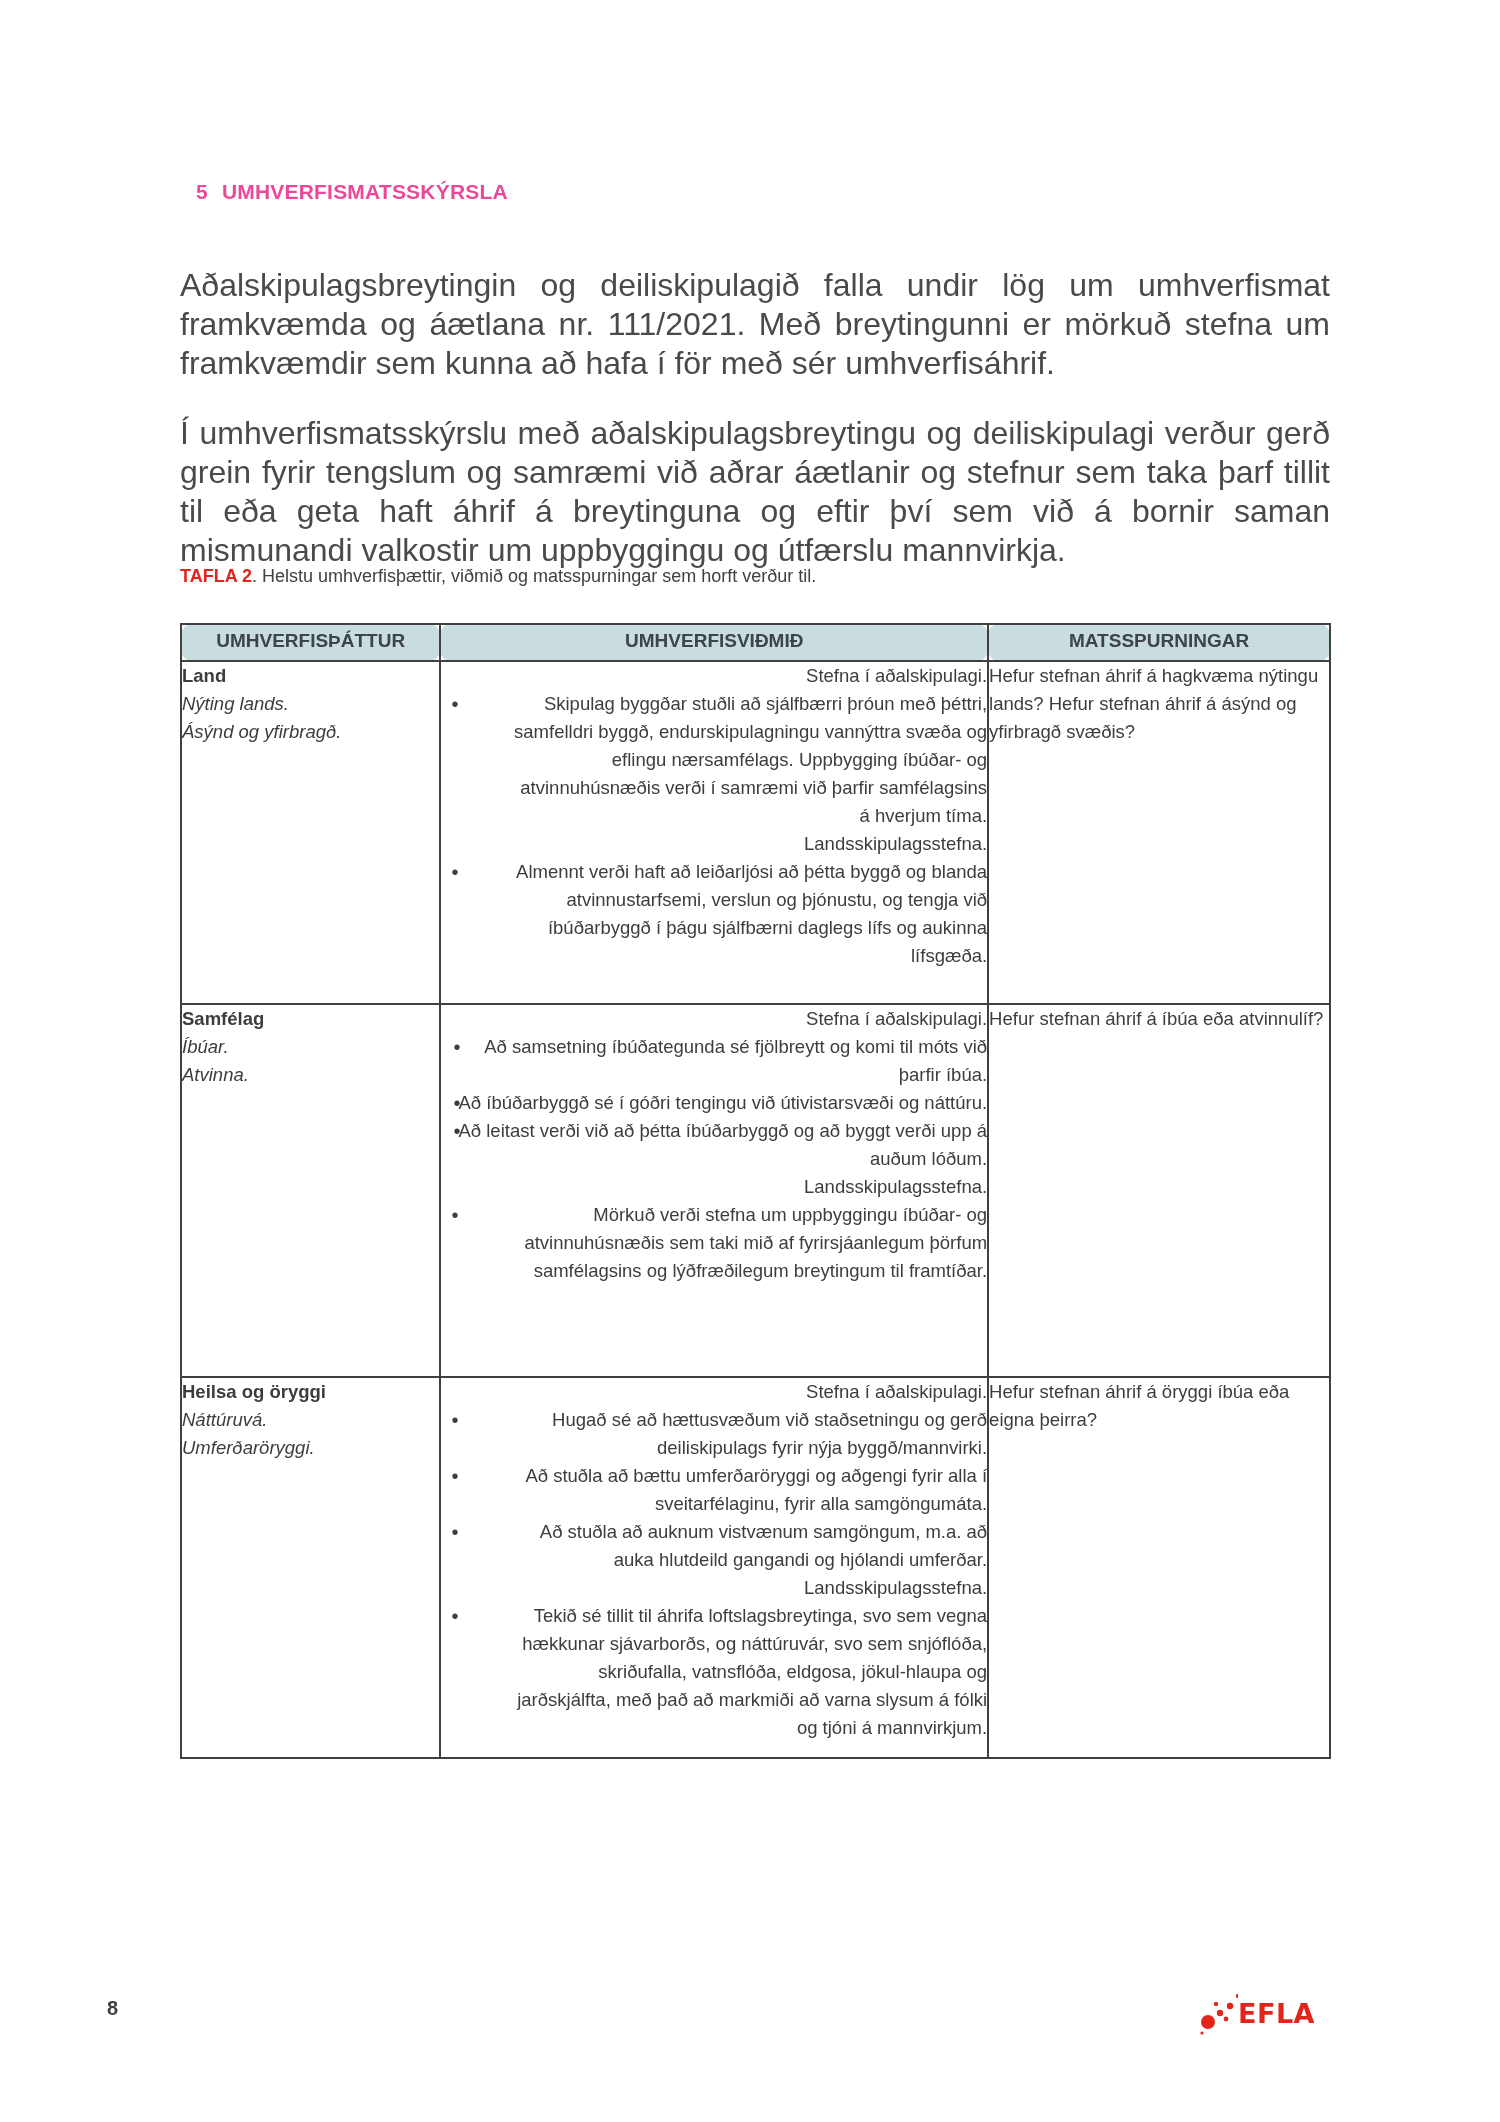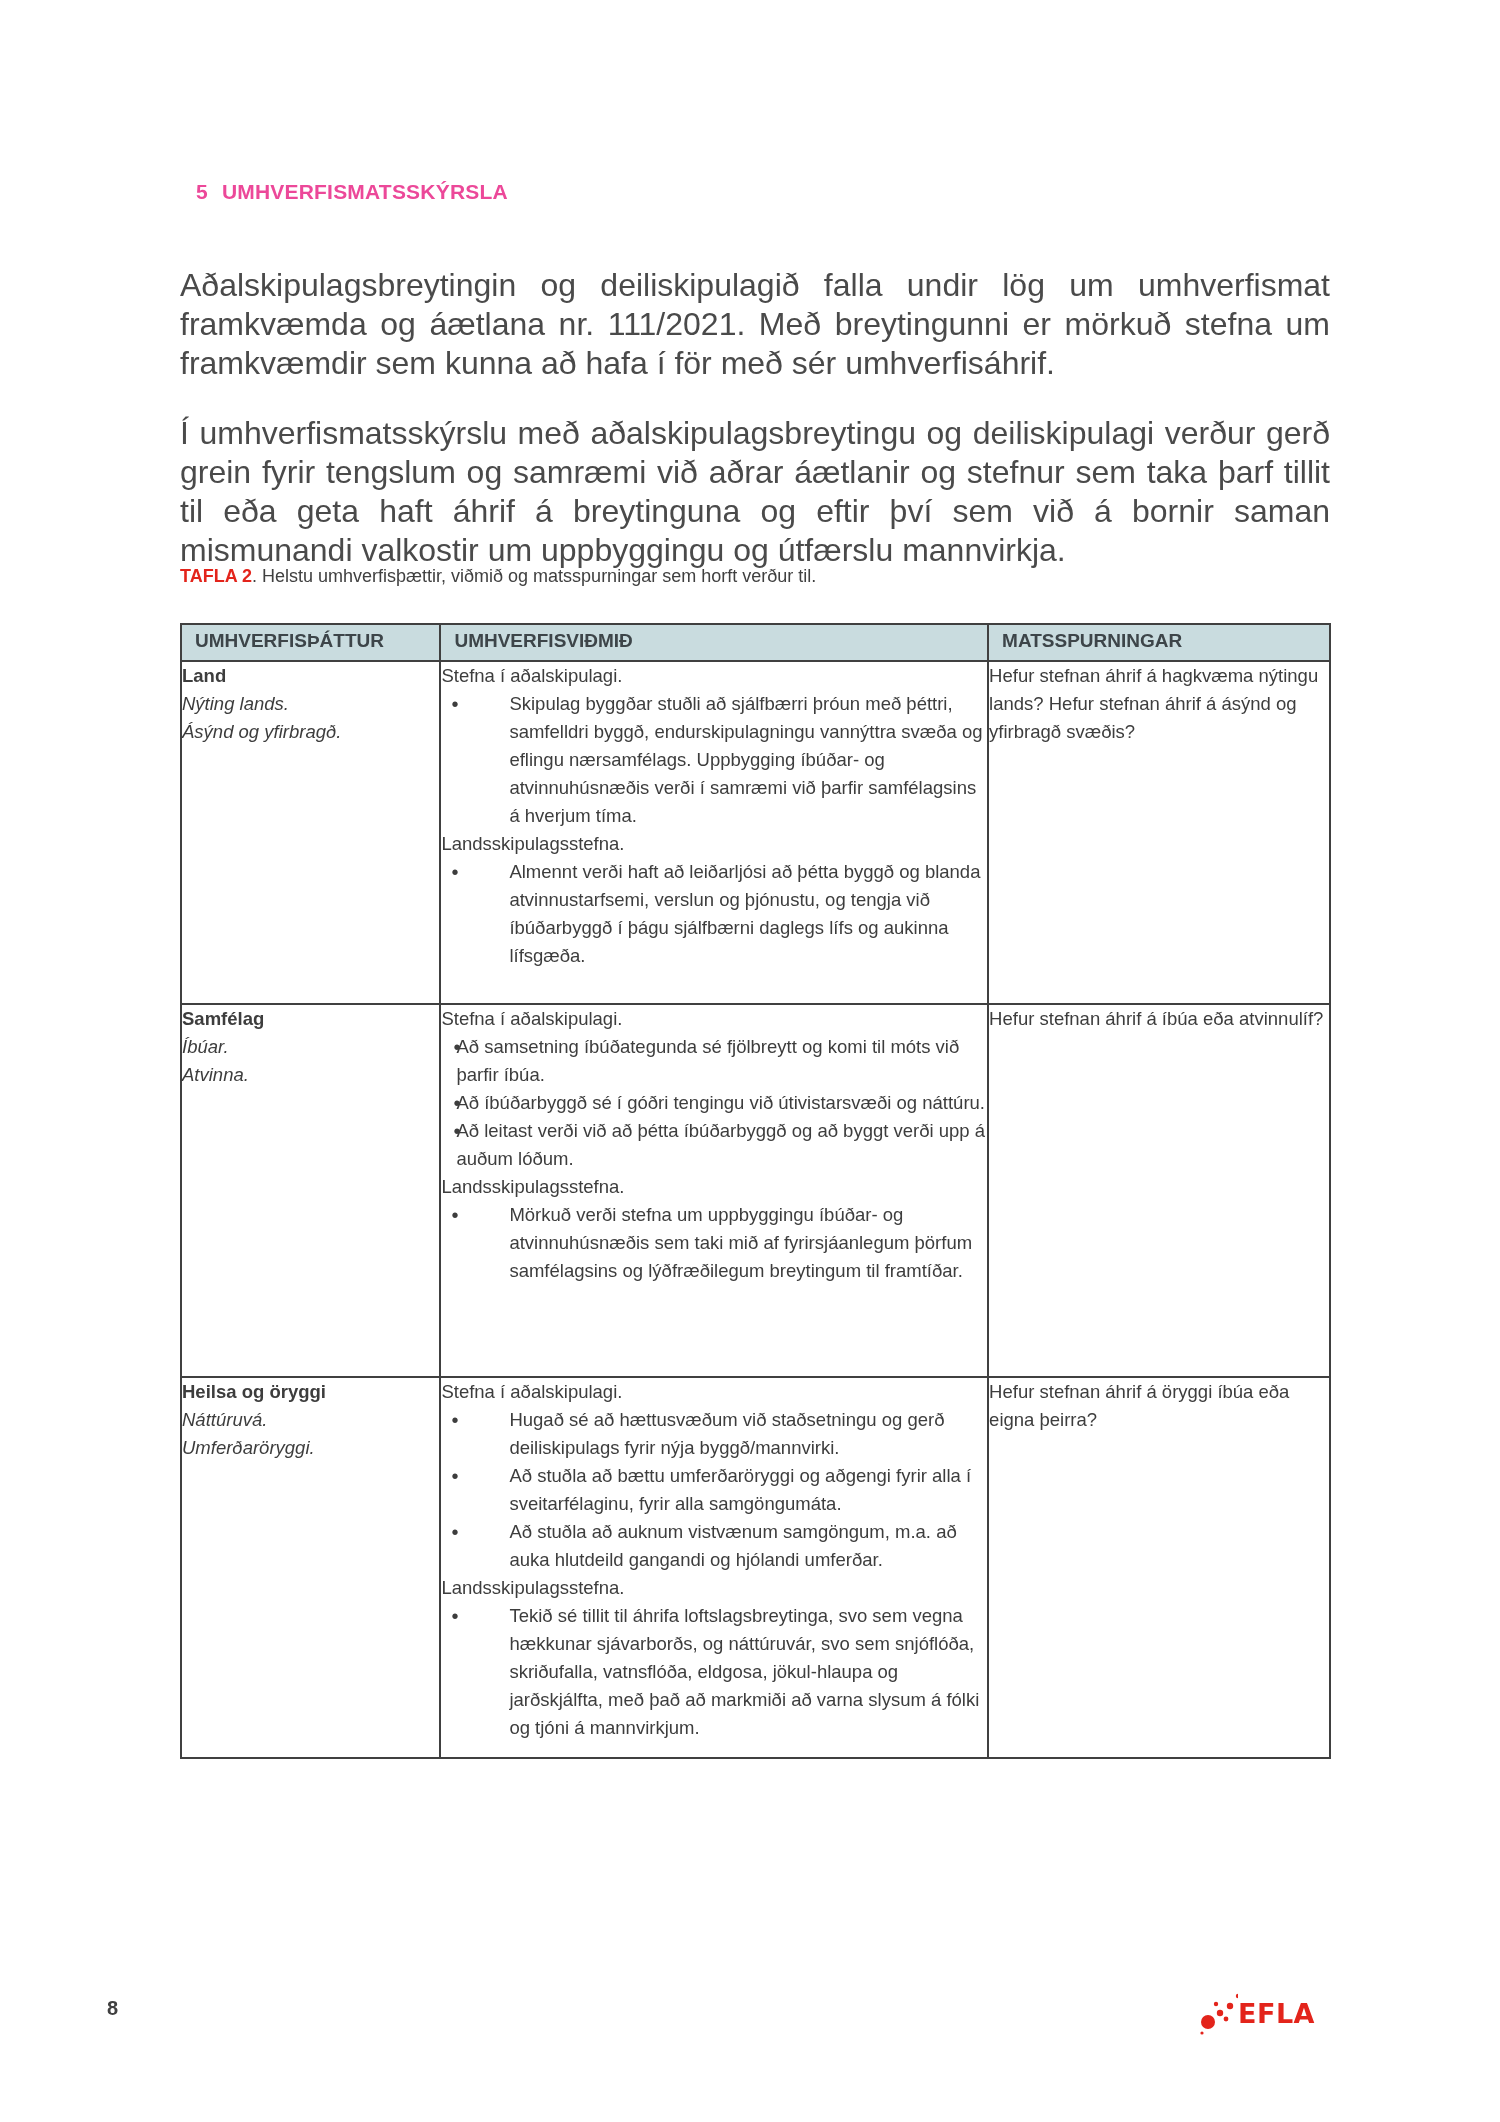--- a/index.html
+++ b/index.html
@@ -28,30 +28,30 @@
     .caption .tag { color: #e3241b; font-weight: bold; }
     table.env {
       position: absolute; left: 180px; top: 623px;
       width: 1151px; border-collapse: collapse;
       font-size: 18.5px; line-height: 28px; color: #3d3d3d;
     }
     table.env th, table.env td {
       border: 2px solid #404040; vertical-align: top; padding: 0;
     }
     table.env th {
-      background: #c9dcdf; text-align: left; font-weight: bold;
-      font-size: 19px; color: #3d4549; height: 33px; padding: 2px 13px 0 13px;
+      background: #c9dcdf; text-align: center; font-weight: bold;
+      font-size: 19px; color: #3d4549; height: 33px; padding: 2px 13px 0 13px; border-radius: 11px;
     }
     .col1 { width: 234px; }
     .col2 { width: 539px; }
     .col3 { width: 322px; }
     td.factor { vertical-align: middle; padding: 0 13px; }
     td.factor .fname { font-weight: bold; display: block; }
     td.factor .fsub { font-style: italic; display: block; }
-    td.criteria { padding: 1px 13px 18px 13px; }
+    td.criteria { padding: 1px 13px 18px 13px; text-align: right; }
     td.question { vertical-align: middle; padding: 0 13px; }
     .heading { display: block; }
     ul.bullets { list-style: none; margin: 0; padding: 0; }
     ul.bullets li { position: relative; padding-left: 68px; }
     ul.bullets li::before {
       content: "\2022"; position: absolute; left: 10px; top: 0; font-size: 20px;
     }
     ul.bullets.narrow li { padding-left: 15px; }
     ul.bullets.narrow li::before { left: 12px; }
     .r1 { height: 343px; }

